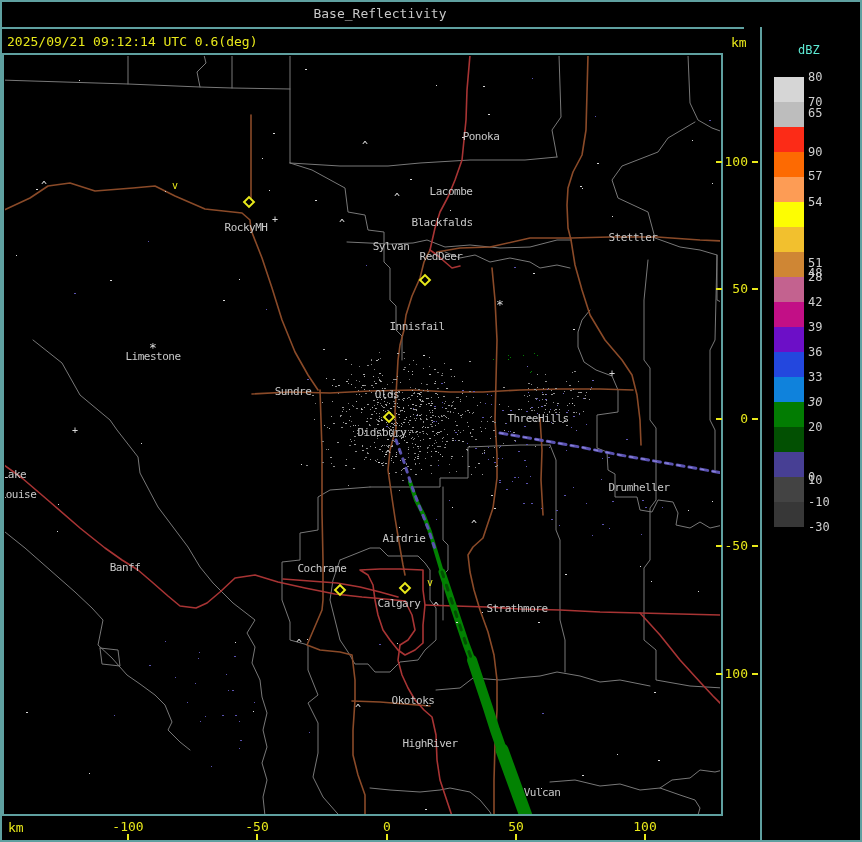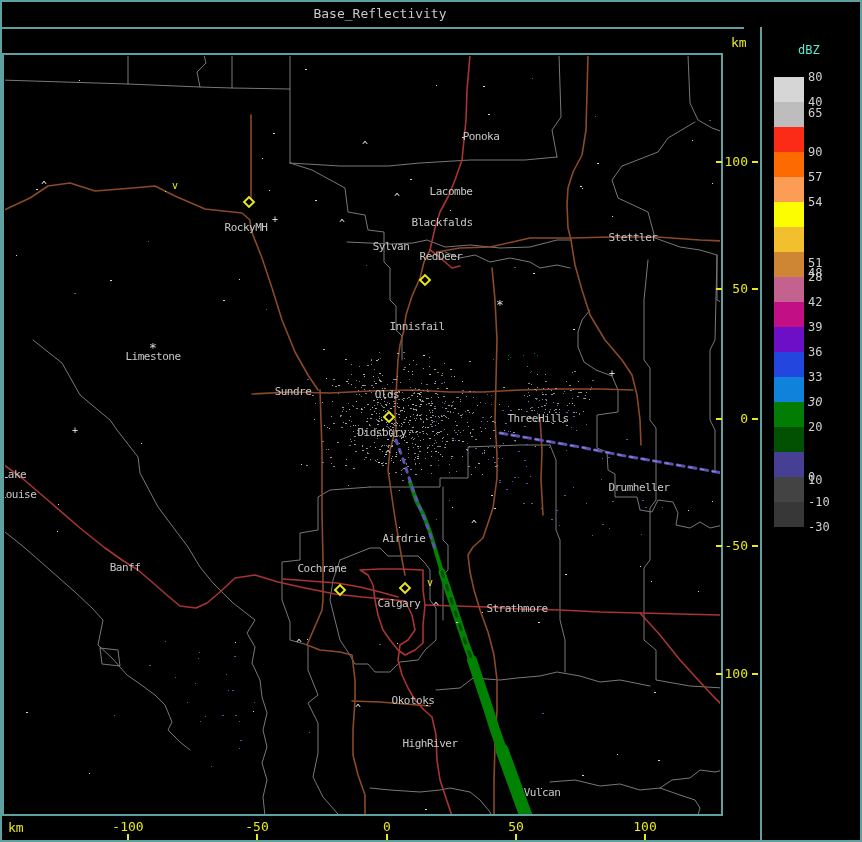--- a/index.html
+++ b/index.html
@@ -32,20 +32,21 @@
 <div id="win">
   <div id="frame-top" class="frame"></div>
   <div id="frame-bottom" class="frame"></div>
   <div id="frame-left" class="frame"></div>
   <div id="frame-right" class="frame"></div>
 
   <div id="titlebar">
     <div id="title-text">Base_Reflectivity</div>
   </div>
 
+  <div id="timestamp">2025/09/21 09:12:14 UTC 0.6(deg)</div>
   <div id="unit-topright">km</div>
 
   <svg id="map-svg" width="760" height="842" viewBox="0 0 760 842" shape-rendering="crispEdges">
     <defs>
       <clipPath id="mapclip">
           <rect x="5" y="56" width="715" height="758"></rect>
         </clipPath>
     </defs>
     <rect x="3" y="54" width="719" height="761" fill="none" stroke="#5fa0a0" stroke-width="2"></rect>
     <g id="map-content" clip-path="url(#mapclip)" shape-rendering="auto">
@@ -1122,24 +1123,24 @@
       <div class="cb-cell" style="top: 275px; background: rgb(194, 15, 134);"></div>
       <div class="cb-cell" style="top: 300px; background: rgb(108, 15, 199);"></div>
       <div class="cb-cell" style="top: 325px; background: rgb(35, 71, 222);"></div>
       <div class="cb-cell" style="top: 350px; background: rgb(15, 130, 220);"></div>
       <div class="cb-cell" style="top: 375px; background: rgb(2, 124, 2);"></div>
       <div class="cb-cell" style="top: 400px; background: rgb(2, 80, 2);"></div>
       <div class="cb-cell" style="top: 425px; background: rgb(71, 63, 148);"></div>
       <div class="cb-cell" style="top: 450px; background: rgb(67, 67, 67);"></div>
       <div class="cb-cell" style="top: 475px; background: rgb(55, 55, 55);"></div>
       <div class="cb-label" style="top: 50px;">80</div>
-      <div class="cb-label" style="top: 75px;">40</div>
+      <div class="cb-label" style="top: 75px;">70</div>
       <div class="cb-label" style="top: 86px;">65</div>
       <div class="cb-label" style="top: 125px;">90</div>
-      <div class="cb-label" style="top: 150px;">57</div>
+      <div class="cb-label" style="top: 150px; font-family: Liberation Mono, monospace;">57</div>
       <div class="cb-label" style="top: 175px;">54</div>
       <div class="cb-label" style="top: 200px; margin-top: 36px;">51</div>
       <div class="cb-label" style="top: 225px; margin-top: 21px;">48</div>
       <div class="cb-label" style="top: 250px;">28</div>
       <div class="cb-label" style="top: 275px;">42</div>
       <div class="cb-label" style="top: 300px;">39</div>
       <div class="cb-label" style="top: 325px;">36</div>
       <div class="cb-label" style="top: 350px;">33</div>
       <div class="cb-label" style="top: 375px; font-style: italic;">30</div>
       <div class="cb-label" style="top: 400px;">20</div>

